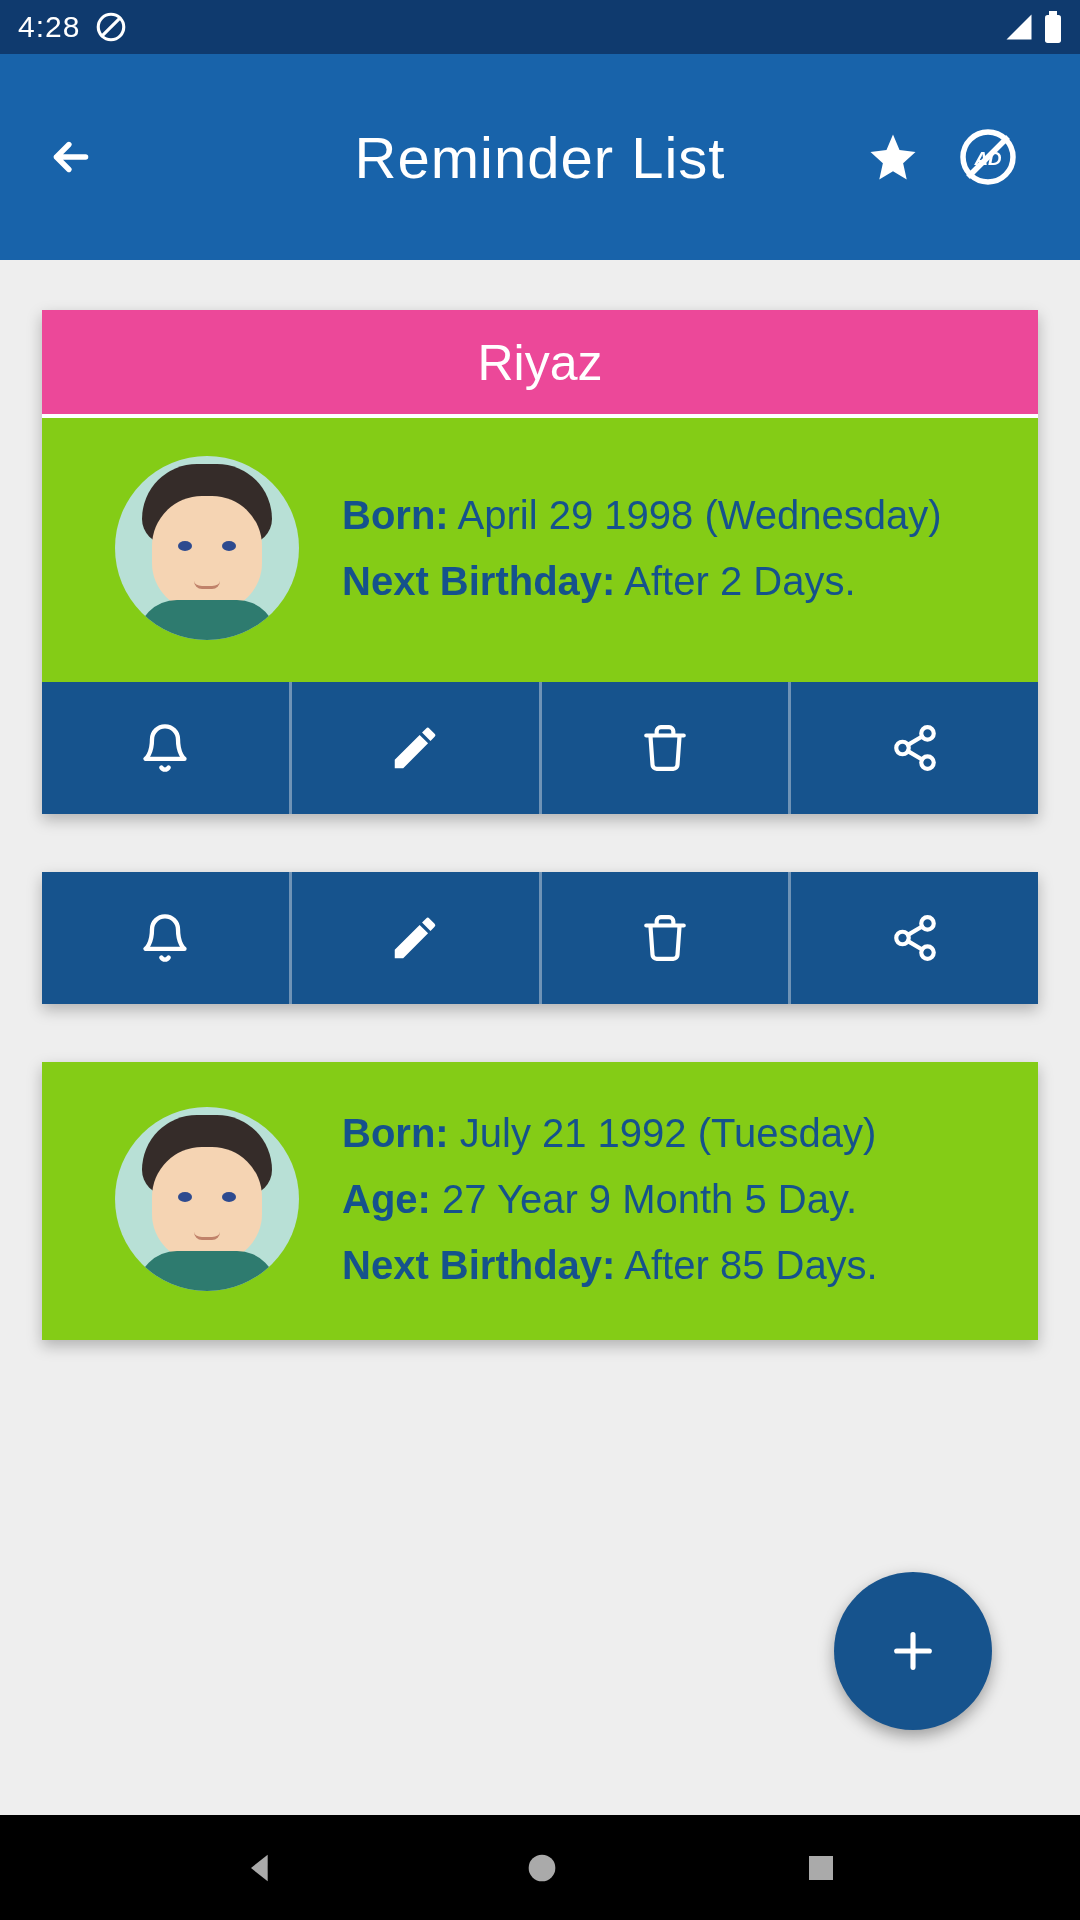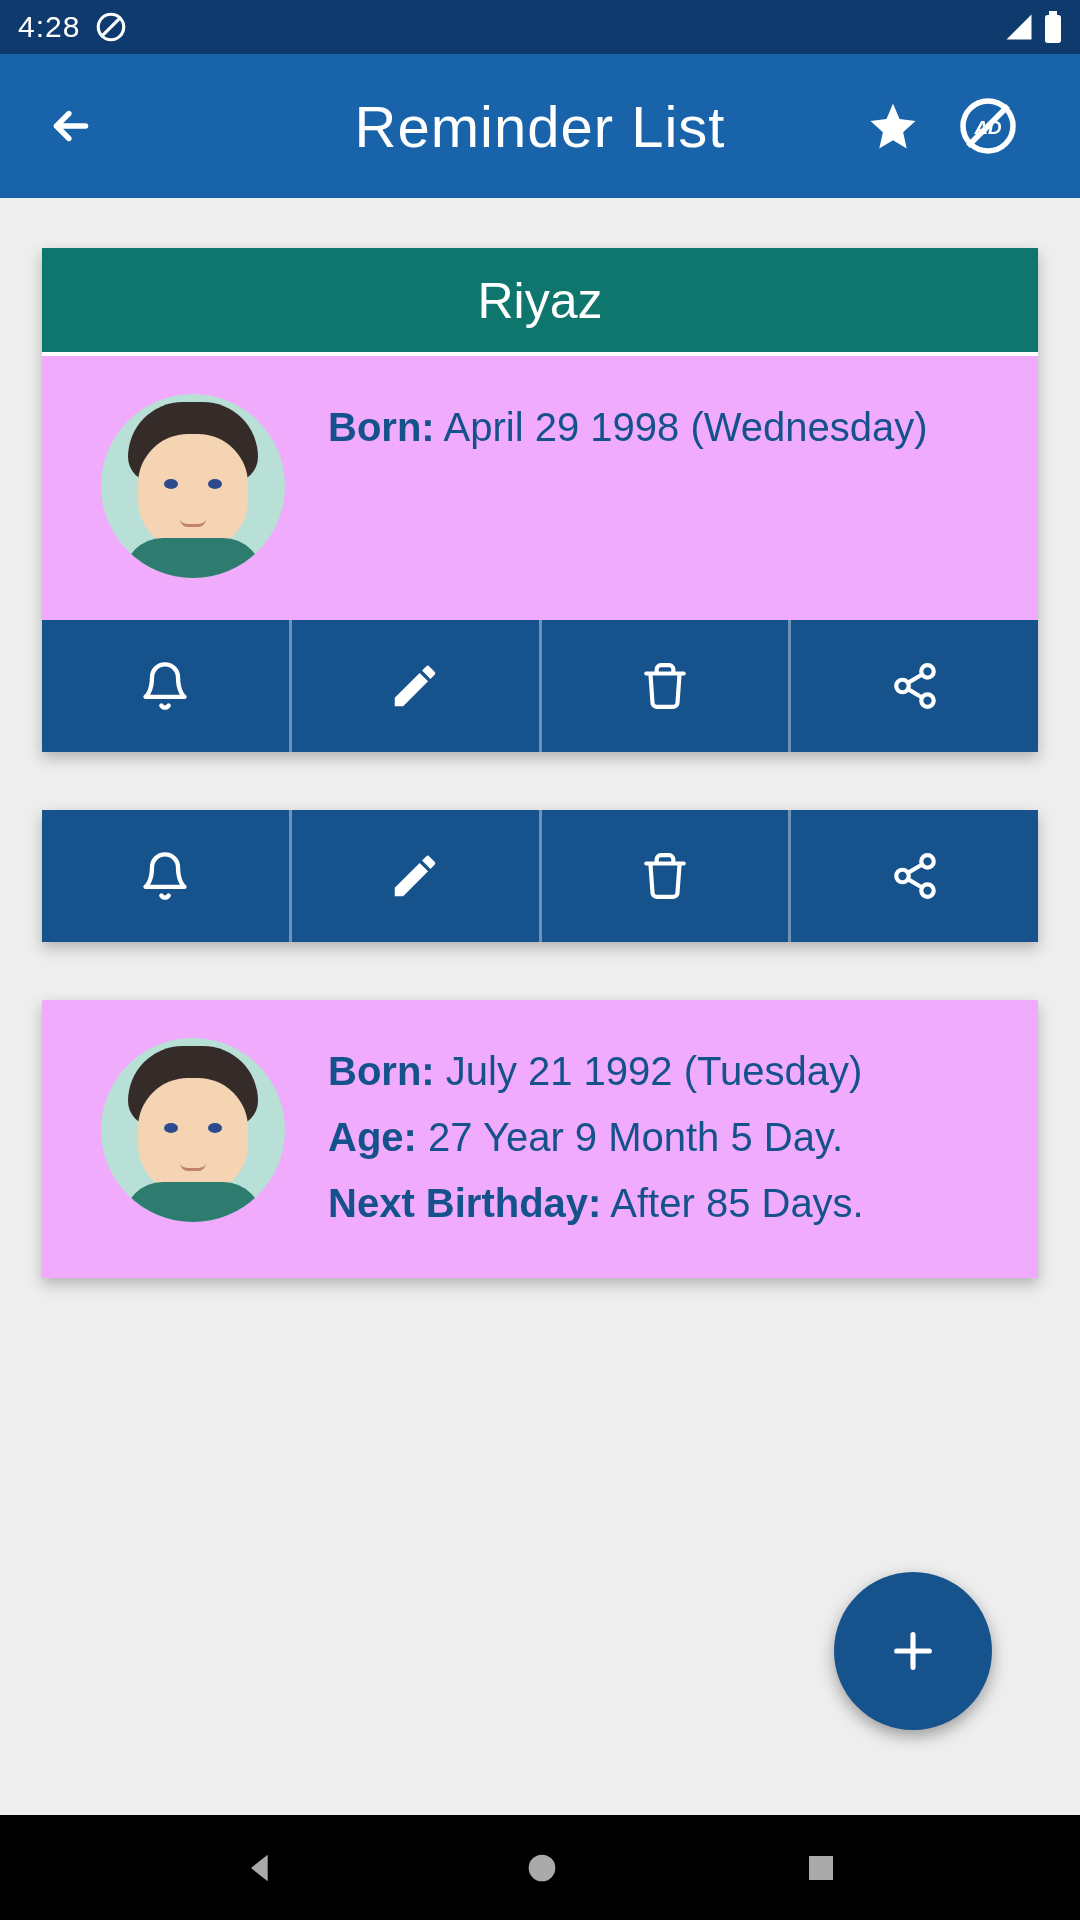--- a/index.html
+++ b/index.html
@@ -17,21 +17,21 @@
     display: flex;
     align-items: center;
     justify-content: space-between;
     padding: 0 18px;
     color: white;
   }
   .status-left { display: flex; align-items: center; gap: 14px; }
   .status-time { font-size: 30px; font-weight: 400; letter-spacing: 1px; }
   .status-right { display: flex; align-items: center; gap: 10px; }
   .app-bar {
-    height: 144px;
+    height: 206px;
     background: #1863aa;
     display: flex;
     align-items: center;
     position: relative;
   }
   .back-btn {
     position: absolute;
     left: 46px;
     color: white;
   }
@@ -58,32 +58,33 @@
     padding: 50px 42px 0 42px;
     height: calc(100% - 62px - 162px - 105px);
     overflow: hidden;
   }
   .card {
     background: white;
     margin-bottom: 58px;
     box-shadow: 0 6px 14px rgba(0,0,0,0.25);
   }
   .card-header {
-    background: #0f766e;
+    background: #ec4899;
     color: white;
     text-align: center;
     font-size: 50px;
     font-weight: 400;
     padding: 24px 0 22px 0;
     border-bottom: 4px solid white;
   }
   .card-body {
     display: flex;
-    padding: 38px 20px 42px 16px;
-    background: #f0abfc;
+    align-items: center;
+    padding: 38px 20px 42px 30px;
+    background: #84cc16;
   }
   .avatar-wrap {
     width: 270px;
     display: flex;
     justify-content: center;
     flex-shrink: 0;
   }
   .avatar {
     width: 184px;
     height: 184px;
@@ -258,20 +259,21 @@
                 <span></span>
                 <span></span>
               </div>
               <div class="avatar-mouth"></div>
               <div class="avatar-shirt"></div>
             </div>
         </div>
       </div>
       <div class="info">
         <div class="info-row"><span class="info-label">Born:</span> <span class="info-value">April 29 1998 (Wednesday)</span></div>
+        <div class="info-row"><span class="info-label">Next Birthday:</span> <span class="info-value">After 2 Days.</span></div>
       </div>
     </div>
     <div class="card-actions">
       <div class="action-btn">
           <svg width="52" height="52" viewBox="0 0 24 24" fill="none" stroke="white" stroke-width="2" stroke-linecap="round" stroke-linejoin="round">
             <path d="M18 8a6 6 0 10-12 0c0 7-3 9-3 9h18s-3-2-3-9"></path>
             <path d="M13.7 21a2 2 0 01-3.4 0"></path>
           </svg>
         </div>
       <div class="action-btn">

